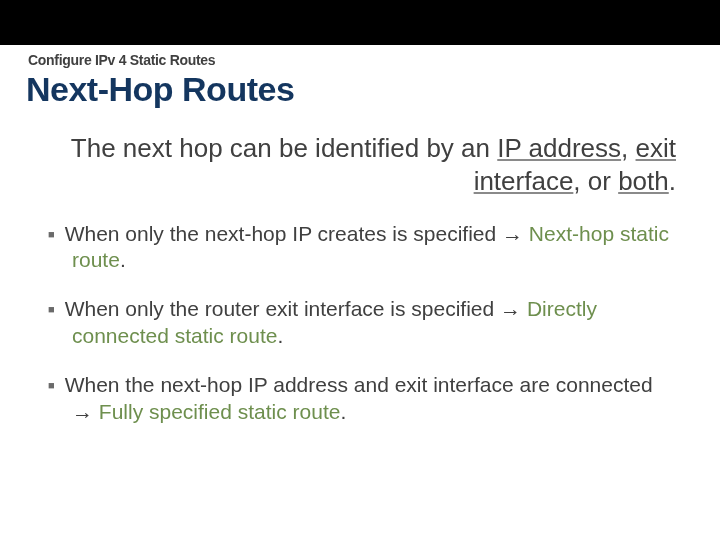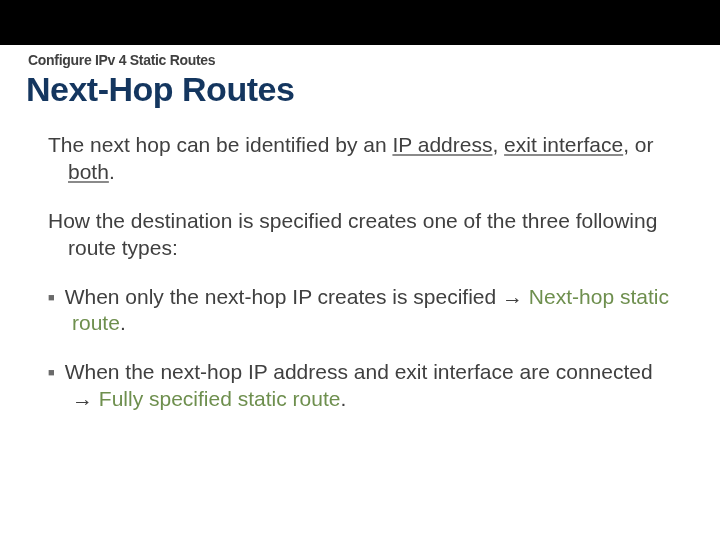--- a/index.html
+++ b/index.html
@@ -25,25 +25,26 @@
     letter-spacing: -0.5px;
   }
   .body {
     position: absolute;
     top: 132px;
     left: 48px;
     right: 44px;
     color: #404040;
   }
   .para {
-    font-size: 21px;
+    font-size: 26px;
     line-height: 1.28;
     margin-bottom: 22px;
     padding-left: 20px;
     text-indent: -20px;
+    text-align: right;
   }
   .bullet {
     font-size: 21px;
     line-height: 1.28;
     margin-bottom: 22px;
     padding-left: 24px;
     text-indent: -24px;
   }
   .bullet .sq {
     font-family: Arial, sans-serif;
@@ -65,25 +66,27 @@
 
   <div class="pretitle">Configure IPv 4 Static Routes</div>
   <div class="title">Next-Hop Routes</div>
 
   <div class="body">
 
     <div class="para">
       <span>The next hop can be identified by an </span><span class="ul">IP address</span><span>, </span><span class="ul">exit interface</span><span>, or </span><span class="ul">both</span><span>.</span>
     </div>
 
-    <div class="para">How the destination is specified creates one of the three following route types:</div>
 
     <div class="bullet">
       <span class="sq">■</span><span>When only the next-hop IP creates is specified </span><span class="arrow">→ </span><span class="hl">Next-hop static route</span><span>.</span>
     </div>
 
+    <div class="bullet">
+      <span class="sq">■</span><span>When only the router exit interface is specified </span><span class="arrow">→ </span><span class="hl">Directly connected static route</span><span>.</span>
+    </div>
 
     <div class="bullet">
       <span class="sq">■</span><span>When the next-hop IP address and exit interface are connected </span><span class="arrow">→ </span><span class="hl">Fully specified static route</span><span>.</span>
     </div>
 
   </div>
 </div>
 
 </body></html>

